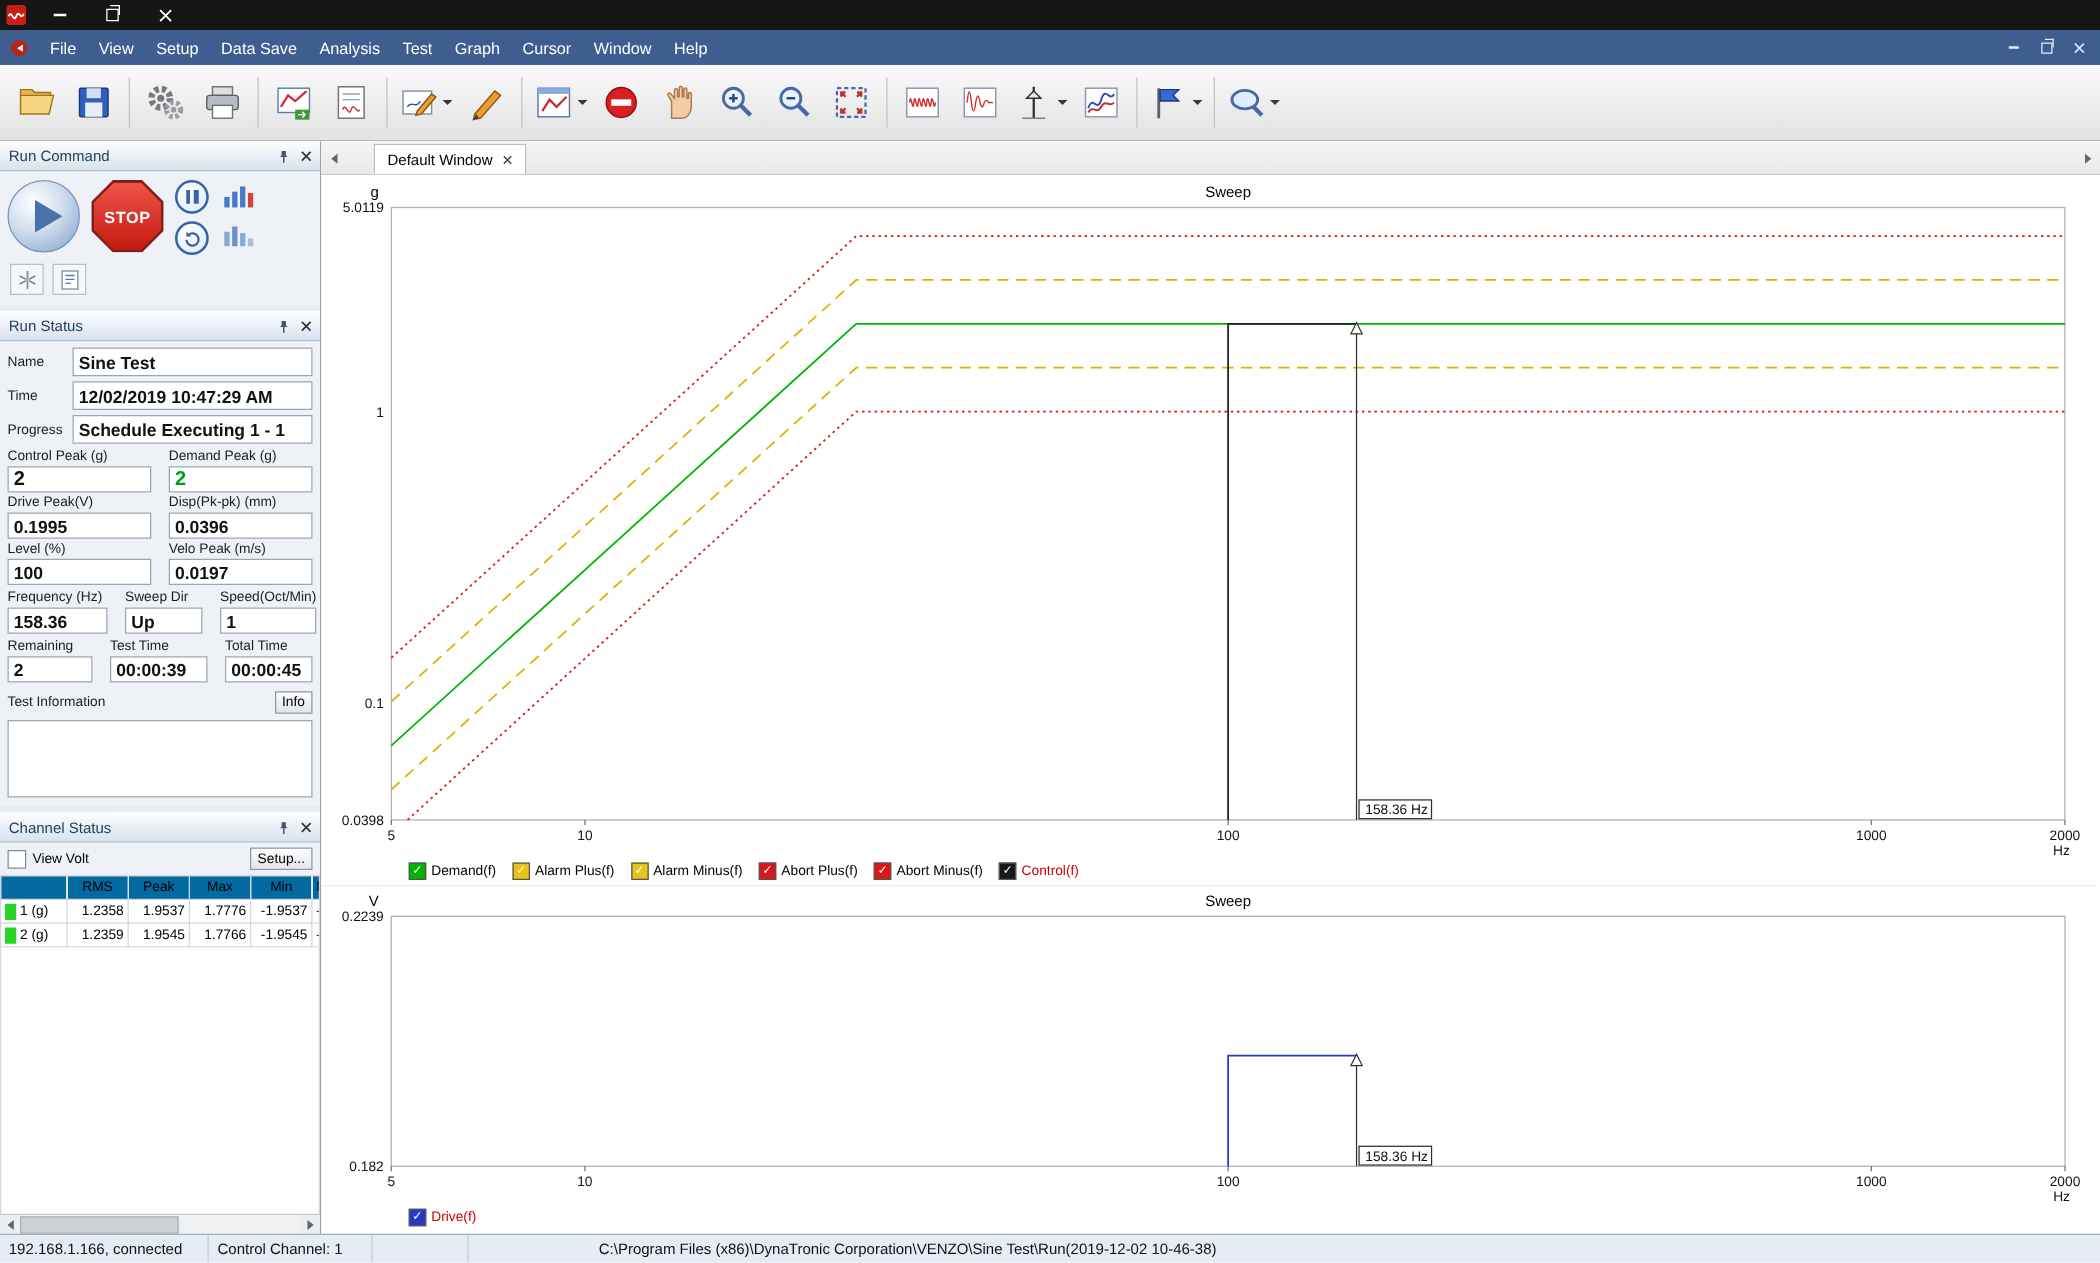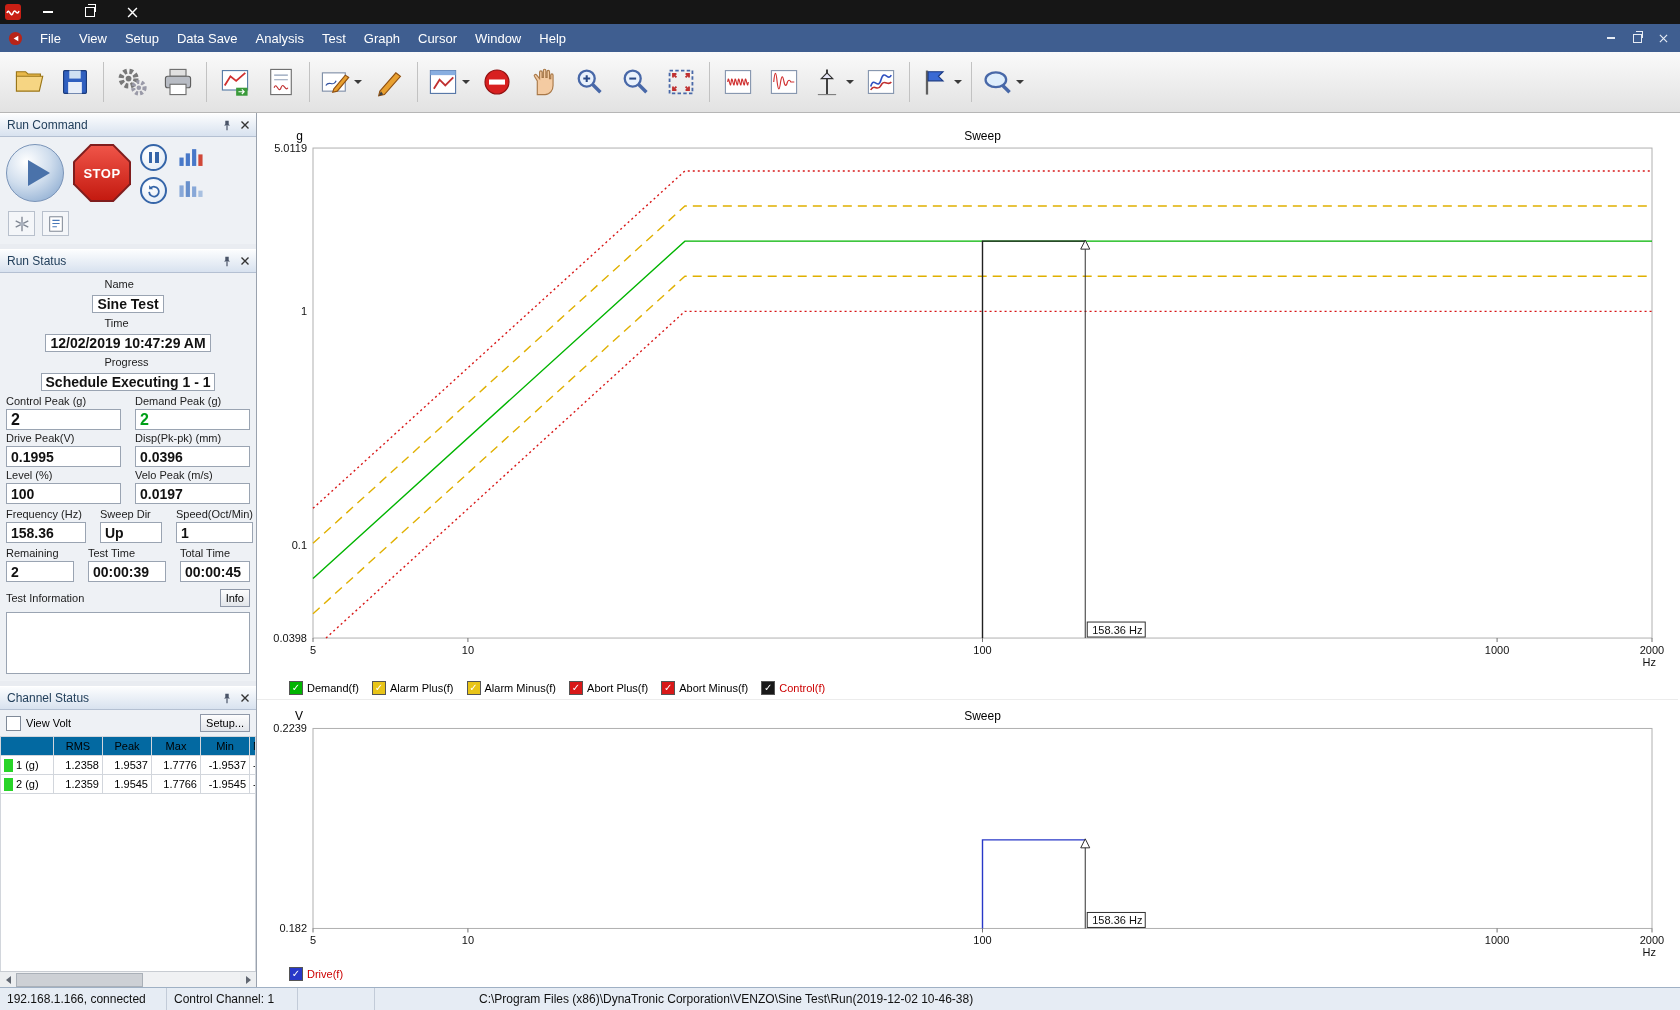--- a/index.html
+++ b/index.html
@@ -51,21 +51,21 @@
   .cmd-col{display:flex;flex-direction:column;gap:6px;align-items:center;}
   .mini-circle{width:27px;height:27px;border-radius:50%;border:2px solid #3565a8;background:radial-gradient(circle at 35% 30%,#ffffff,#dfe9f4);display:flex;align-items:center;justify-content:center;padding:0;}
   .pause-bars{display:flex;}
   .pause-bars span{width:3.5px;height:11px;background:#3565a8;margin:0 1.5px;display:block;}
   .flat-btn{background:none;border:none;padding:2px;display:flex;align-items:center;justify-content:center;}
   .cmd-small{display:flex;gap:7px;padding-left:2px;}
   .bordered{border:1px solid #b8c0cc;background:#f4f6f9;width:27px;height:25px;}
 
   
   .rs-body{padding:5px 6px 7px;display:flex;flex-direction:column;gap:4px;}
-  .rs-line{display:flex;align-items:center;gap:5px;flex-direction:column;}
+  .rs-line{display:flex;align-items:center;gap:5px;}
   .rs-lab{font-size:11px;color:#1c1c1c;white-space:nowrap;}
   .rs-line > .rs-lab{width:47px;flex:none;}
   .valbox{background:#fff;border:1px solid #9aa4b2;height:21px;display:flex;align-items:center;padding:0 4px;font-size:14px;font-weight:bold;color:#111;overflow:hidden;white-space:nowrap;flex:1;min-width:0;}
   .rs-grid{display:grid;gap:2px 14px;}
   .g2{grid-template-columns:1fr 1fr;}
   .g3{grid-template-columns:80px 62px 1fr;}
   .g3b{grid-template-columns:68px 78px 1fr;}
   .rs-cell .rs-lab{display:block;margin-bottom:2px;}
   .rs-cell .valbox{width:100%;box-sizing:border-box;}
   .big{font-size:16px;}
@@ -102,21 +102,21 @@
   .tab-arrow.right{margin-left:auto;}
   .tab{height:23px;display:flex;align-items:center;gap:8px;padding:0 10px;background:#fff;border:1px solid #b9bec6;border-bottom:none;font-size:12px;margin-left:22px;}
   .charts{flex:1;display:flex;flex-direction:column;min-height:0;padding:2px 2px 2px 0;}
   .chart-panel{display:flex;flex-direction:column;min-height:0;}
   .chart-panel.upper{flex:2.05;}
   .chart-panel.lower{flex:1;border-top:1px solid #ececec;}
   .chart-svg{flex:1;min-height:0;width:100%;display:block;}
   .chart-svg text{font-family:"Liberation Sans",sans-serif;}
   .ct{font-size:12px;fill:#000;}
   .tk{font-size:11px;fill:#111;}
-  .legend{height:22px;flex:none;display:flex;align-items:center;gap:13px;padding-left:32px;}
+  .legend{height:22px;flex:none;display:flex;align-items:center;gap:13px;padding-left:32px;margin-left:38px;}
   .lg-item{display:flex;align-items:center;gap:4px;}
   .lg-box{width:12px;height:12px;border:1px solid #555;display:flex;align-items:center;justify-content:center;flex:none;}
   .lg-box::after{content:"✓";color:#fff;font-size:10px;line-height:1;}
   .lg-lab{font-size:11px;}
 
   
   .statusbar{height:22px;background:#e6ecf4;border-top:1px solid #9fb0c4;display:flex;align-items:center;font-size:12px;color:#111;flex:none;}
   .sb-seg{height:100%;display:flex;align-items:center;border-right:1px solid #c2cbd8;padding:0 7px;white-space:nowrap;overflow:hidden;}
   .s1{width:152px;flex:none;}
   .s2{width:116px;flex:none;}
@@ -560,20 +560,34 @@
               <span class="sb-thumb"></span>
             </span>
           <span class="sb-btn">
               <span class="tri-r"></span>
             </span>
         </div>
       </div>
     </div>
 
     <div class="content">
+      <div class="tabbar">
+        <button class="tab-arrow">
+            <span class="tri-l"></span>
+          </button>
+        <div class="tab">
+          <span class="tab-lab">Default Window</span>
+          <span class="tab-close"><svg width="8" height="8" viewBox="0 0 8 8">
+                <path d="M1 1l6 6M7 1L1 7" stroke="#444" stroke-width="1.2"></path>
+              </svg></span>
+        </div>
+        <button class="tab-arrow right">
+            <span class="tri-r"></span>
+          </button>
+      </div>
       <div class="charts">
         <div class="chart-panel upper" id="chart-upper">
           <svg class="chart-svg" viewBox="0 0 1421 544">
               <rect x="56" y="24" width="1339" height="490" fill="#ffffff" stroke="#b0b0b0"></rect>
               <text class="ct" x="725.5" y="16" text-anchor="middle">Sweep</text>
               <text class="ct" x="46" y="16" text-anchor="end">g</text>
               <text class="tk" x="50" y="28" text-anchor="end">5.0119</text>
               <text class="tk" x="50" y="191.32461232340017" text-anchor="end">1</text>
               <text class="tk" x="50" y="424.6446880690972" text-anchor="end">0.1</text>
               <text class="tk" x="50" y="518" text-anchor="end">0.0398</text>

